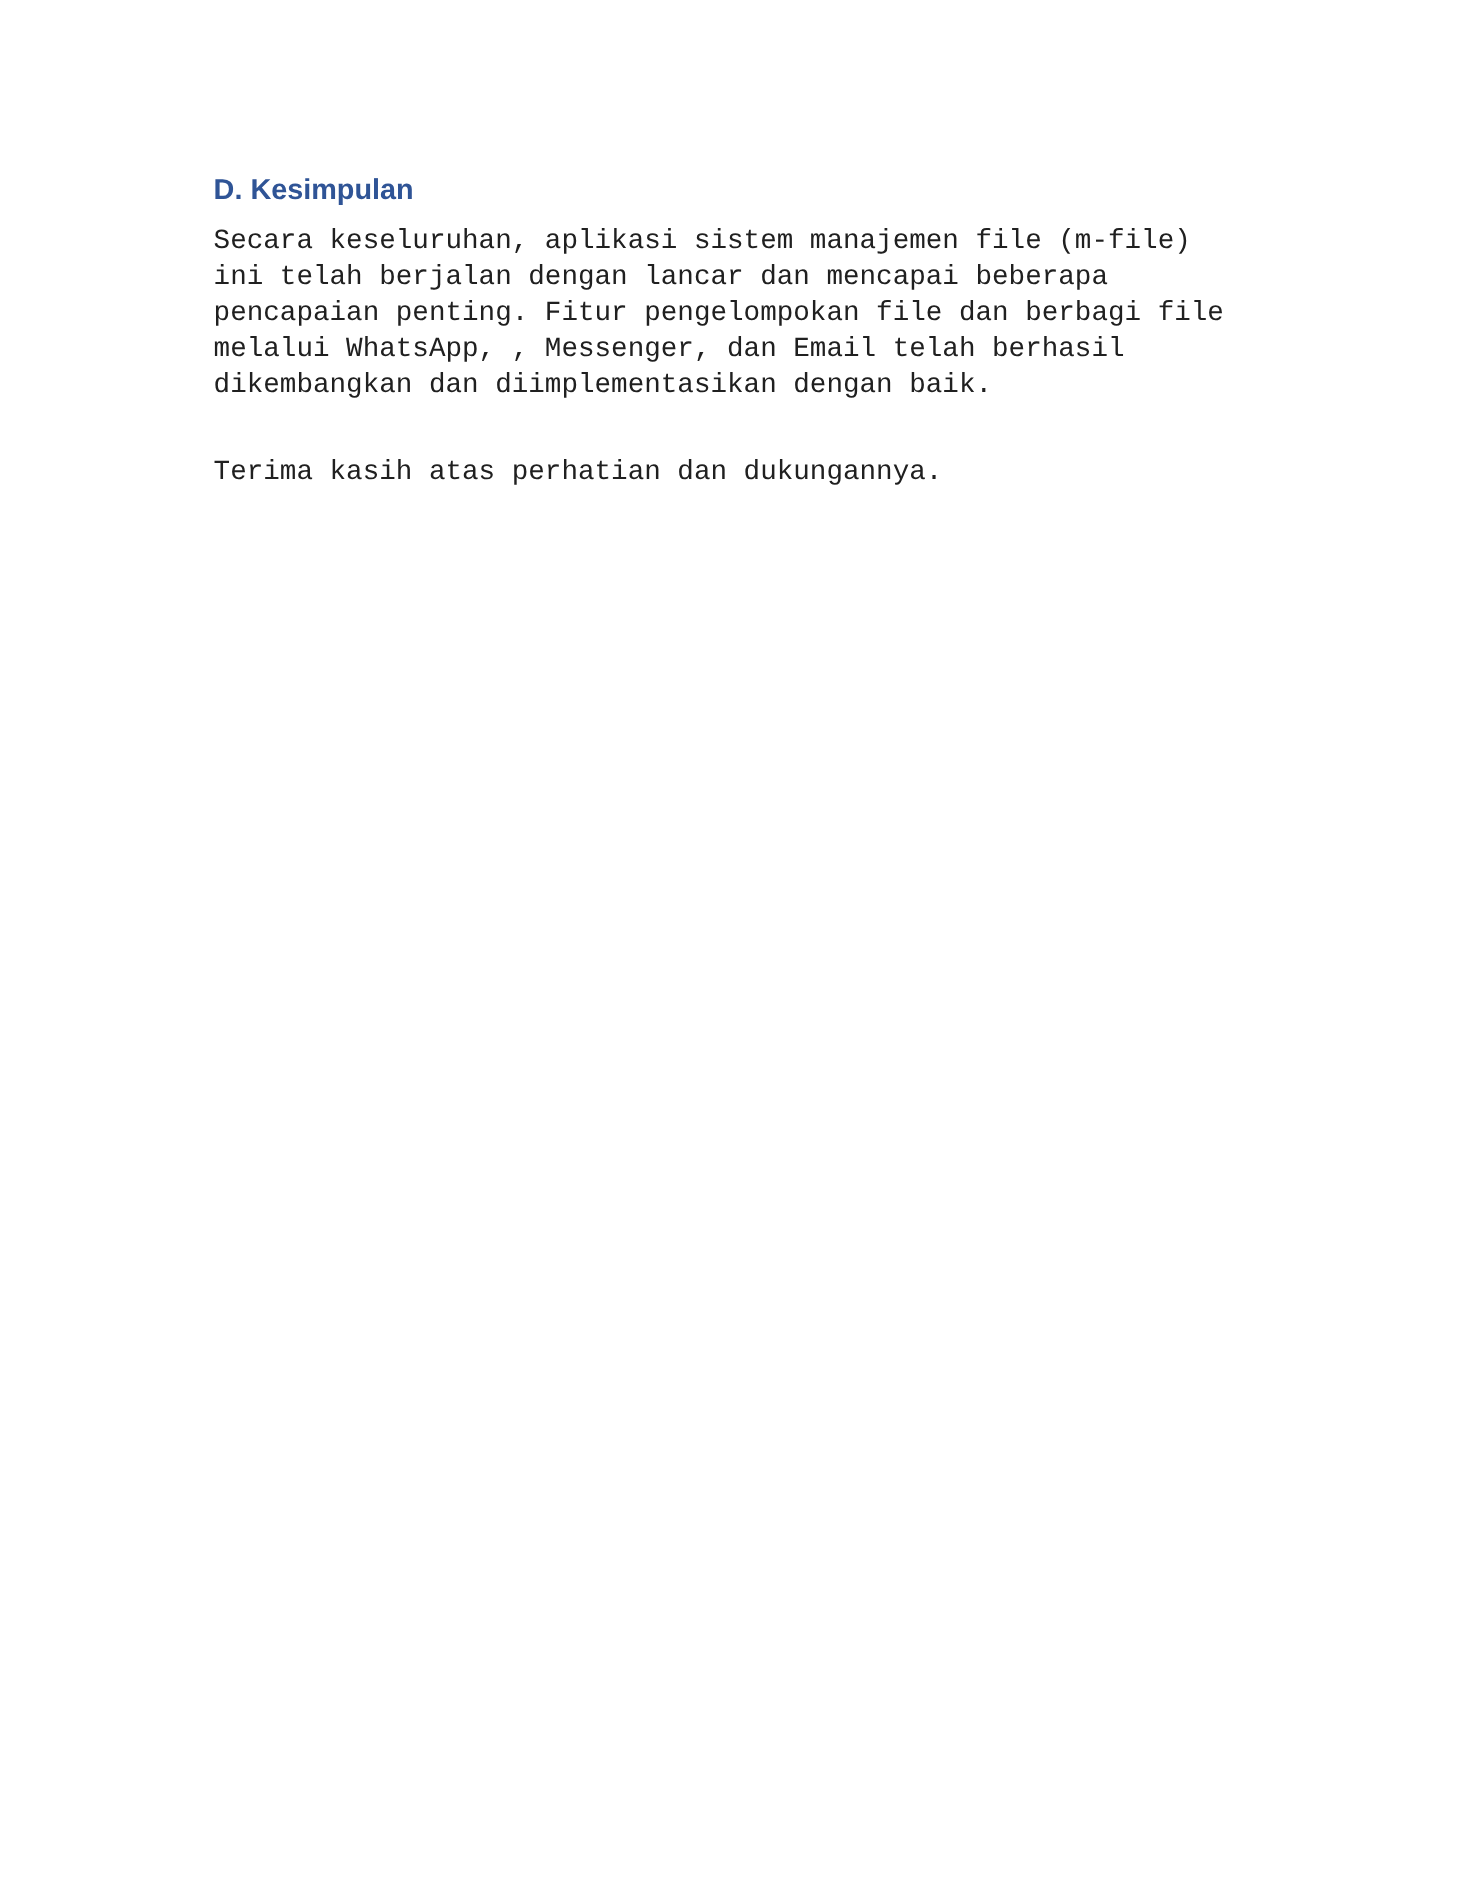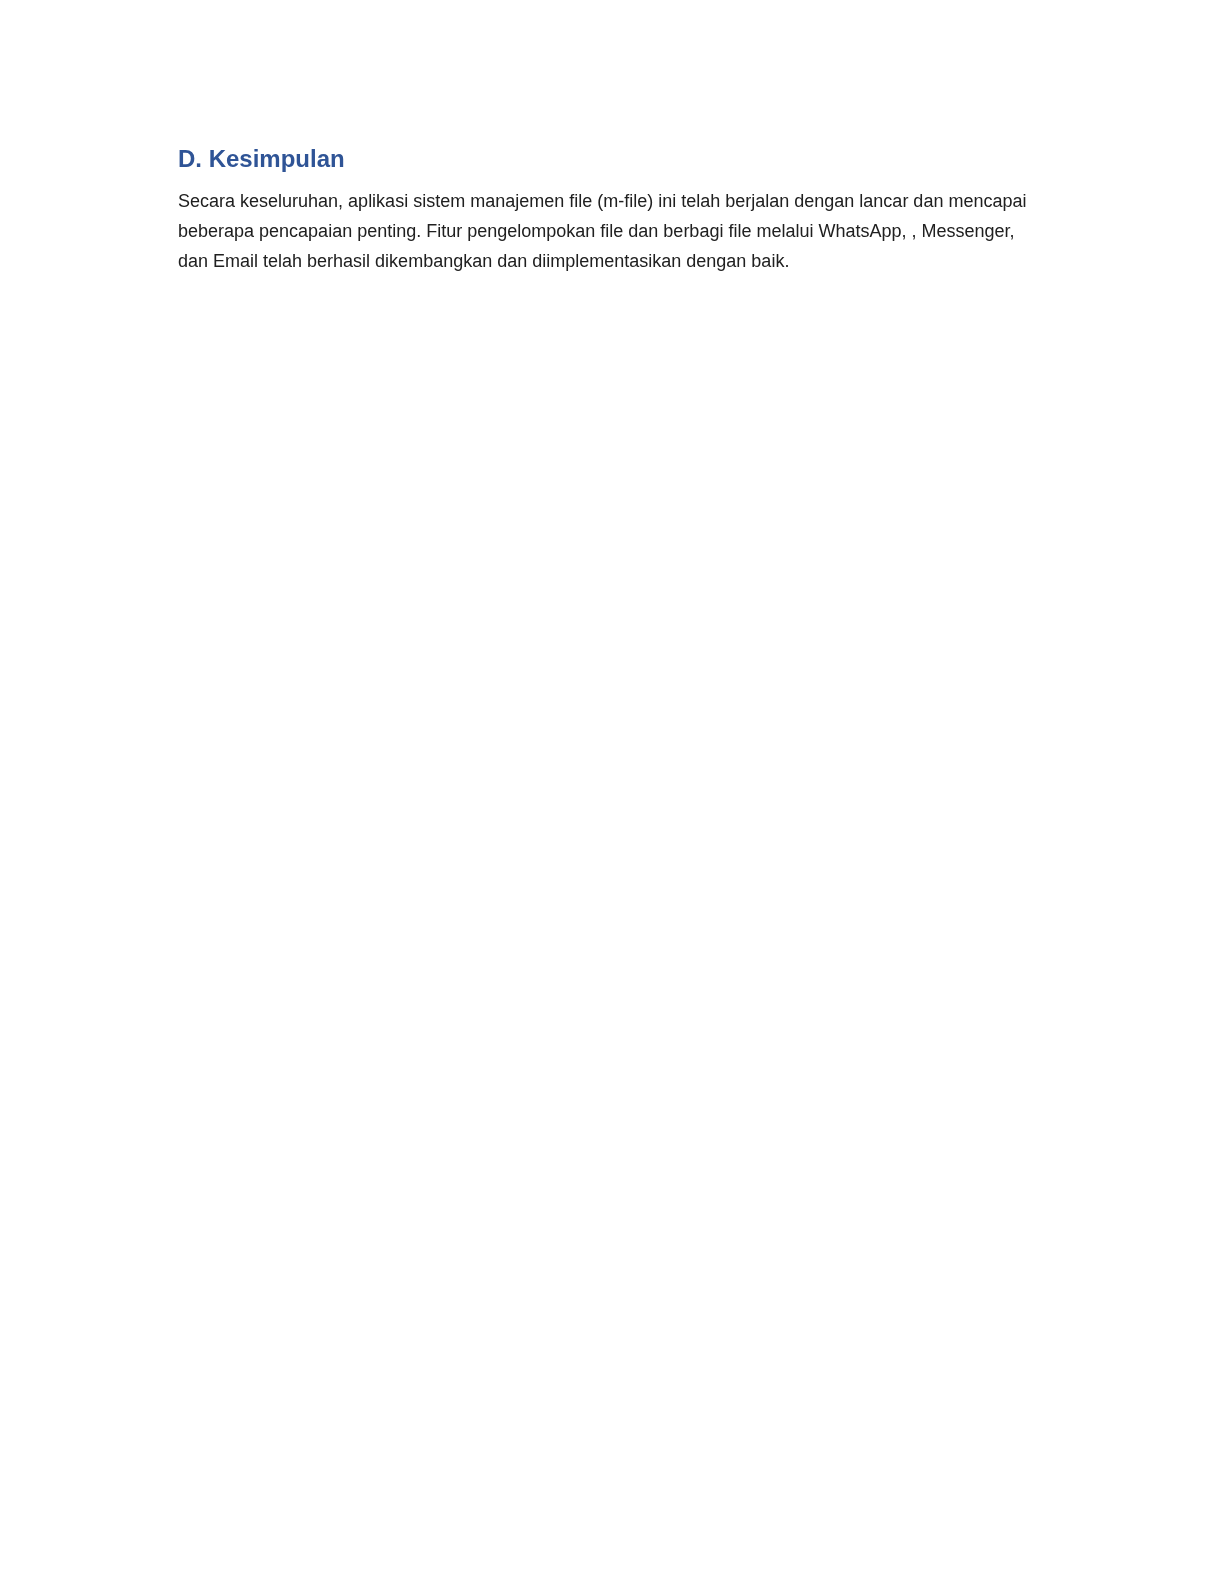--- a/index.html
+++ b/index.html
@@ -21,31 +21,32 @@
   }
   .heading {
     font-family: "Liberation Sans", sans-serif;
     font-weight: bold;
     font-size: 24px;
     line-height: 34px;
     color: #2F5496;
     margin: 0 0 10px 0;
   }
   .para {
-    font-family: Liberation Sans, sans-serif;
-    font-size: 18px;
+    font-family: Liberation Mono, monospace;
+    font-size: 23px;
     line-height: 30px;
     color: #202020;
     margin: 0;
   }
   .para-1 { margin-bottom: 42px; }
   .para-2 { margin-bottom: 18px; }
   .para-3 { margin-bottom: 0; }
 </style>
 </head>
 <body>
 
 <div class="page" style="background: rgb(255, 255, 255);">
   <div class="content">
     <h2 class="heading" style="color: rgb(47, 84, 150);">D. Kesimpulan</h2>
     <p class="para para-1" style="color: rgb(32, 32, 32);">Secara keseluruhan, aplikasi sistem manajemen file (m-file) ini telah berjalan dengan lancar dan mencapai beberapa pencapaian penting. Fitur pengelompokan file dan berbagi file melalui WhatsApp, , Messenger, dan Email telah berhasil dikembangkan dan diimplementasikan dengan baik.</p>
+    <p class="para para-2" style="color: rgb(32, 32, 32);">Terima kasih atas perhatian dan dukungannya.</p>
   </div>
 </div>
 
 </body></html>

